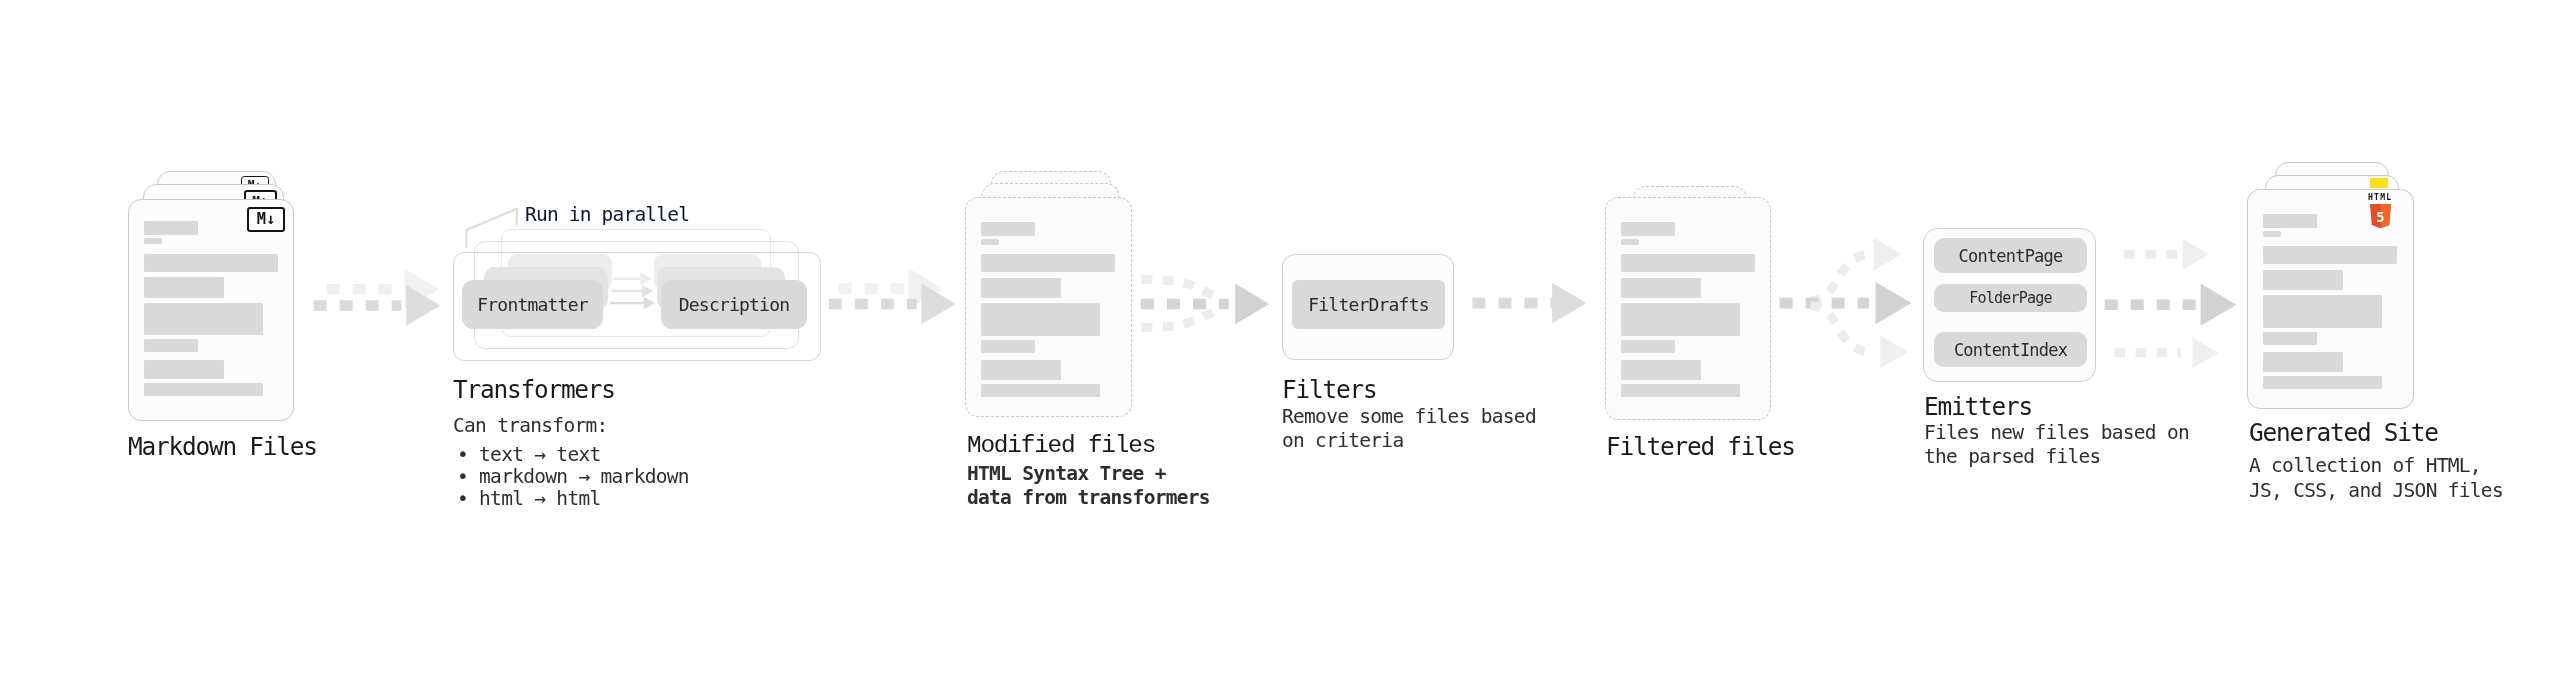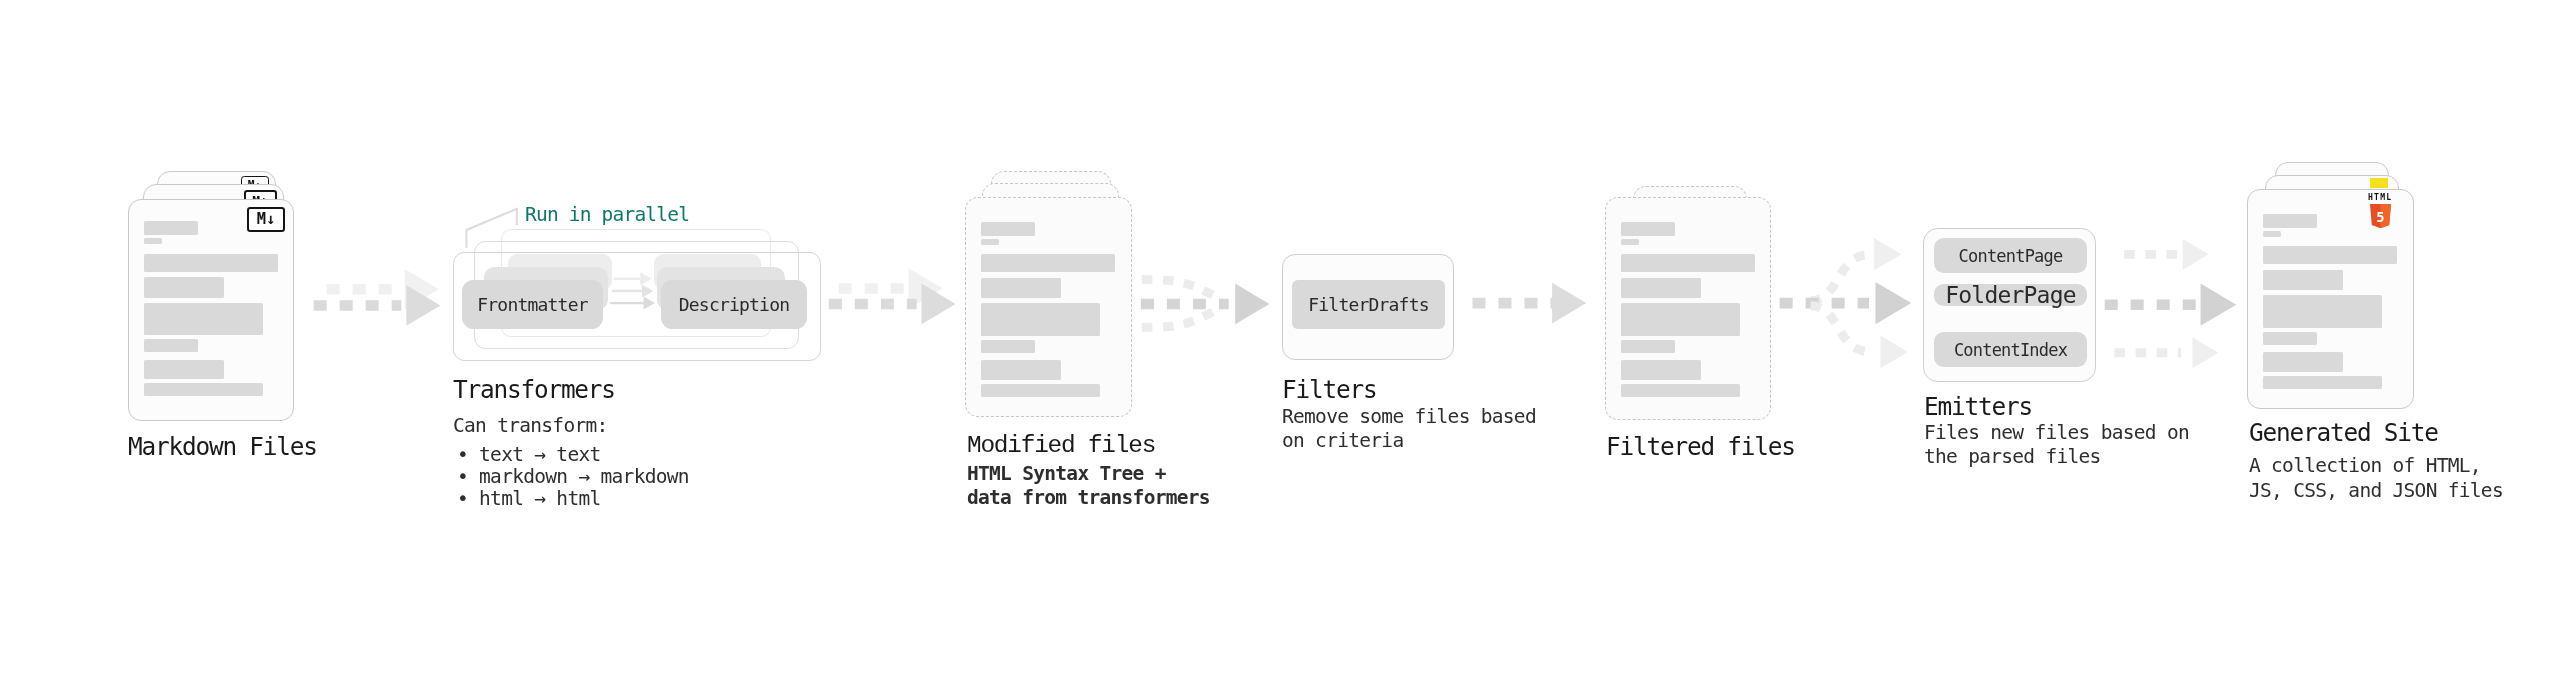--- a/index.html
+++ b/index.html
@@ -53,21 +53,21 @@
   .pill.ghost1{background:#e3e3e3;border-radius:10.6px;}
   .pill.ghost2{background:#ededed;border-radius:9.8px;}
 
   
   .frame-box{position:absolute;background:#fcfcfc;border:1.6px solid #cecece;border-radius:13px;z-index:2;box-sizing:border-box;}
 
   
   .title{position:absolute;z-index:4;font-size:24.4px;letter-spacing:-1.2px;color:#1a1a1a;font-weight:500;white-space:nowrap;}
   .body-text{position:absolute;z-index:4;font-size:19.5px;letter-spacing:-0.7px;color:#2e2e2e;line-height:24.4px;white-space:nowrap;}
   .bullets{line-height:22px;}
-  .callout-text{position:absolute;z-index:4;font-size:19.5px;letter-spacing:-0.8px;color:#0f766e;white-space:nowrap;}
+  .callout-text{position:absolute;z-index:4;font-size:19.5px;letter-spacing:-0.8px;color:#0f172a;white-space:nowrap;}
 </style>
 </head>
 <body>
 
 <div class="stage">
 
   <svg class="arrows" width="2576" height="681" viewBox="0 0 3170 838">
 
     <g>
       <line class="dash-ghost" x1="402" y1="356" x2="492" y2="356"></line>
@@ -206,21 +206,21 @@
         <i class="bar"></i>
         <i class="bar"></i>
         <i class="bar"></i>
         <i class="bar"></i>
       </div>
   </div>
   <div class="title" style="left:1606px;top:432px;">Filtered files</div>
 
   <div class="frame-box" style="left:1923px;top:228px;width:173px;height:154px;border-radius:14.6px;"></div>
   <div class="pill" style="left:1934px;top:238px;width:153px;height:35px;border-radius:9.8px;font-size:17px;">ContentPage</div>
-  <div class="pill" style="left:1934px;top:284px;width:153px;height:22px;border-radius:9.8px;font-size:23px;">FolderPage</div>
+  <div class="pill" style="left:1934px;top:284px;width:153px;height:28px;border-radius:9.8px;font-size:15px;">FolderPage</div>
   <div class="pill" style="left:1934px;top:332px;width:153px;height:35px;border-radius:9.8px;font-size:17px;">ContentIndex</div>
   <div class="title" style="left:1924px;top:392px;">Emitters</div>
   <div class="body-text" style="left:1924px;top:421px;">
     <div>Files new files based on</div>
     <div>the parsed files</div>
   </div>
 
   <div class="card" style="left:2275px;top:162px;width:114px;height:187px;">
     <div class="css-badge">
       <div class="css-label">CSS</div>

